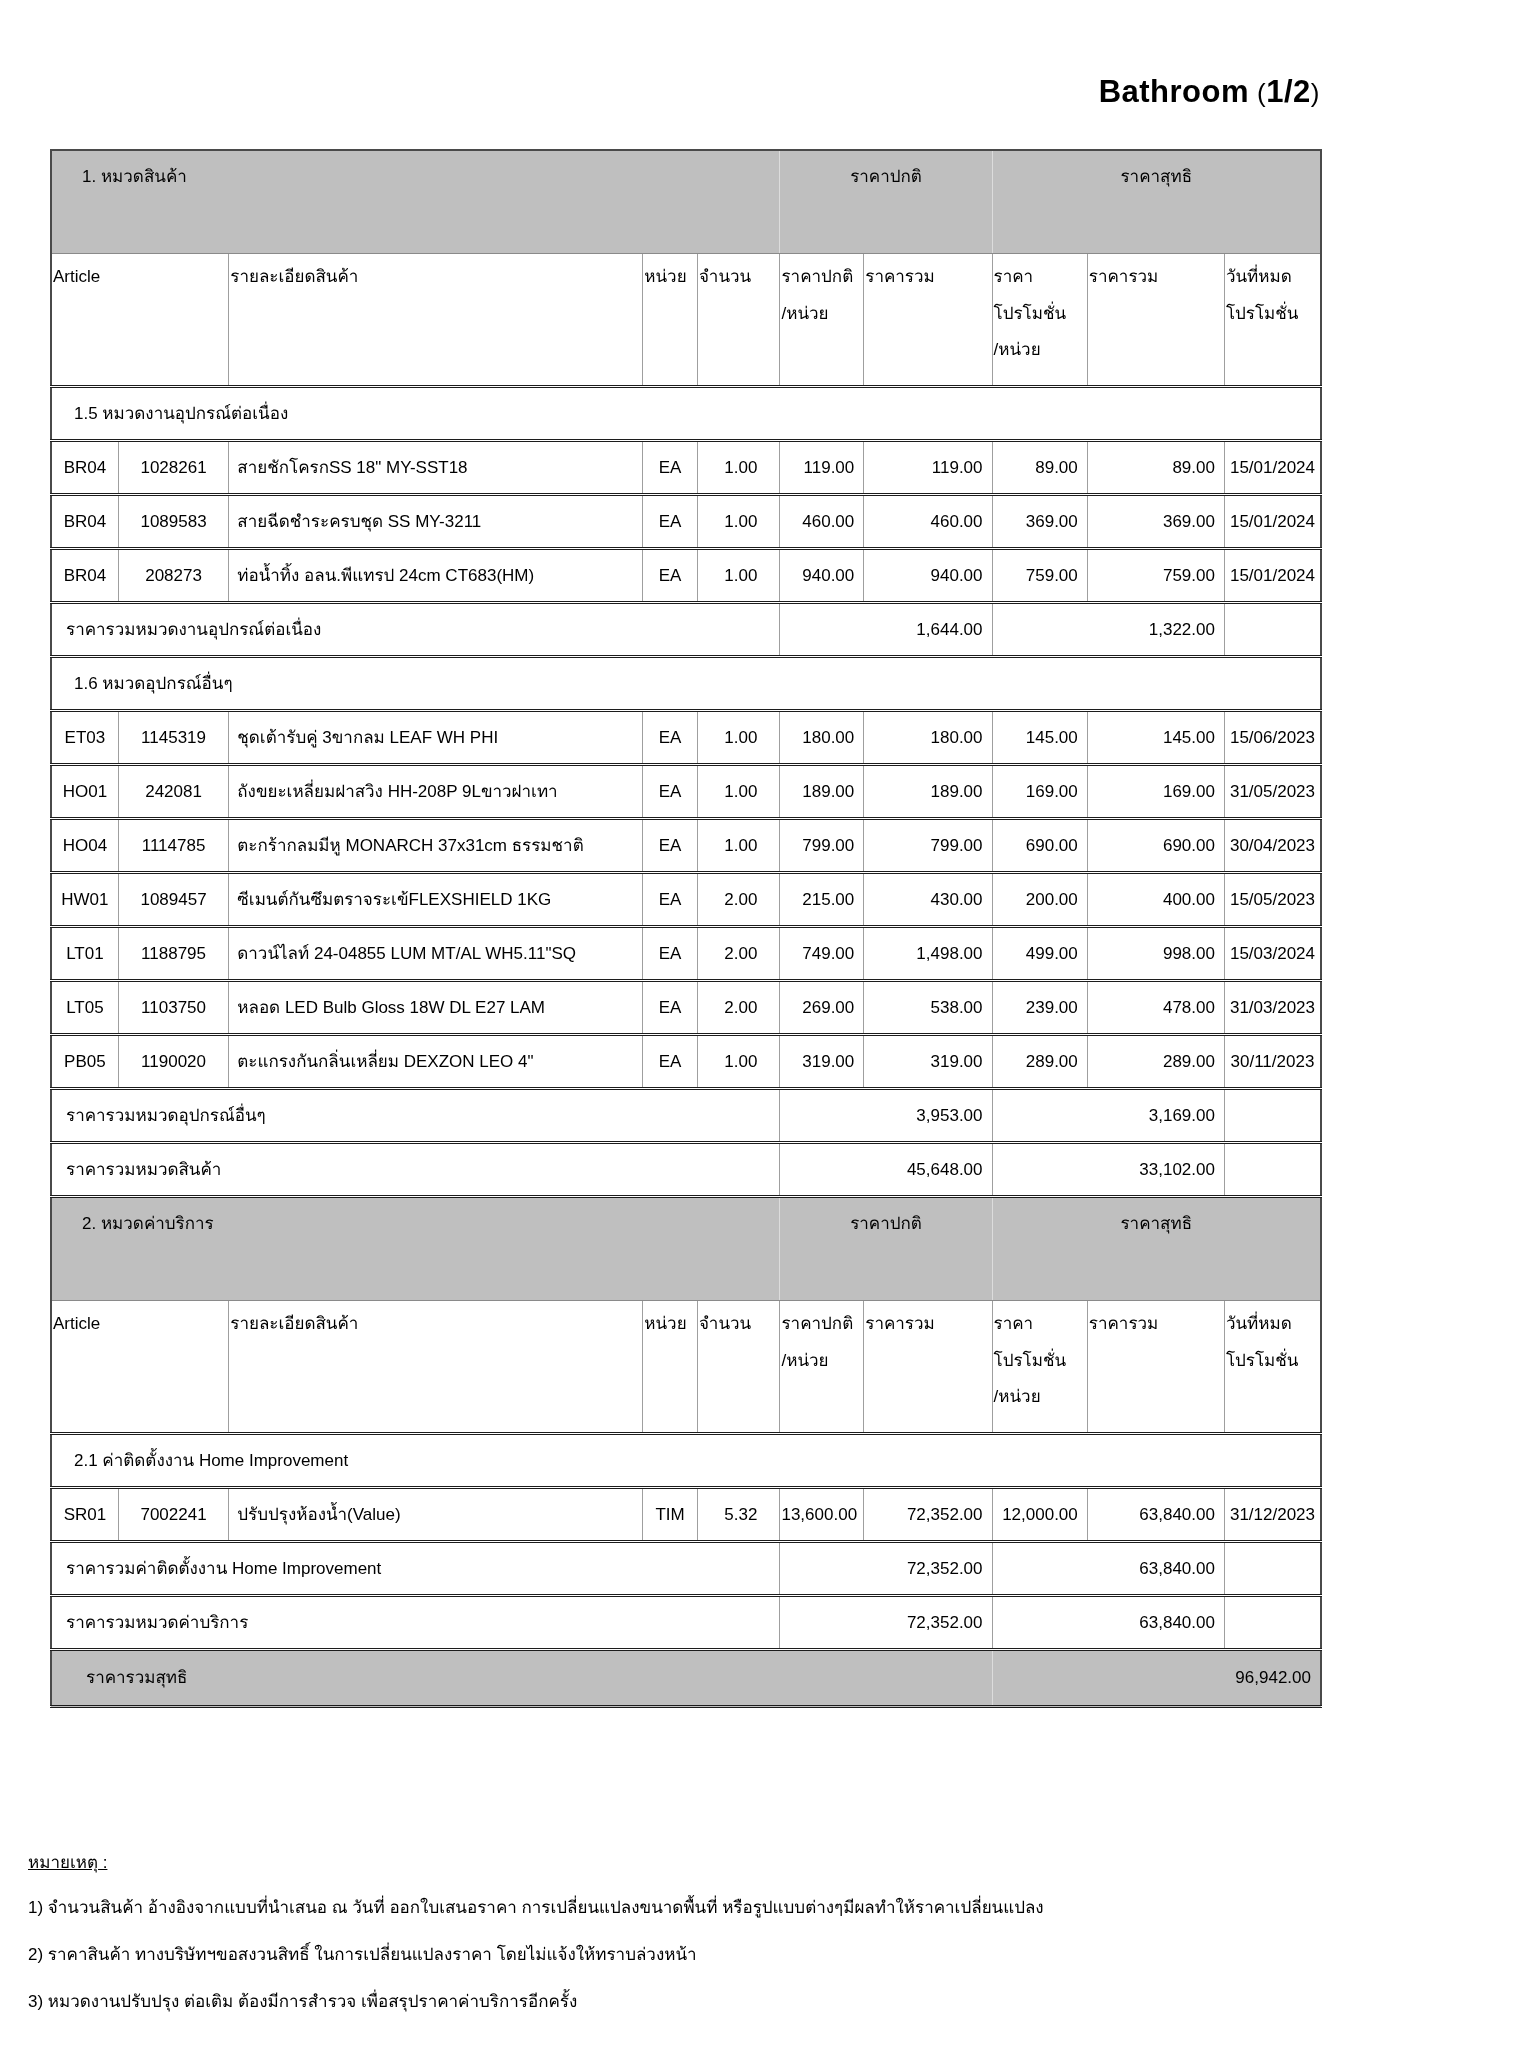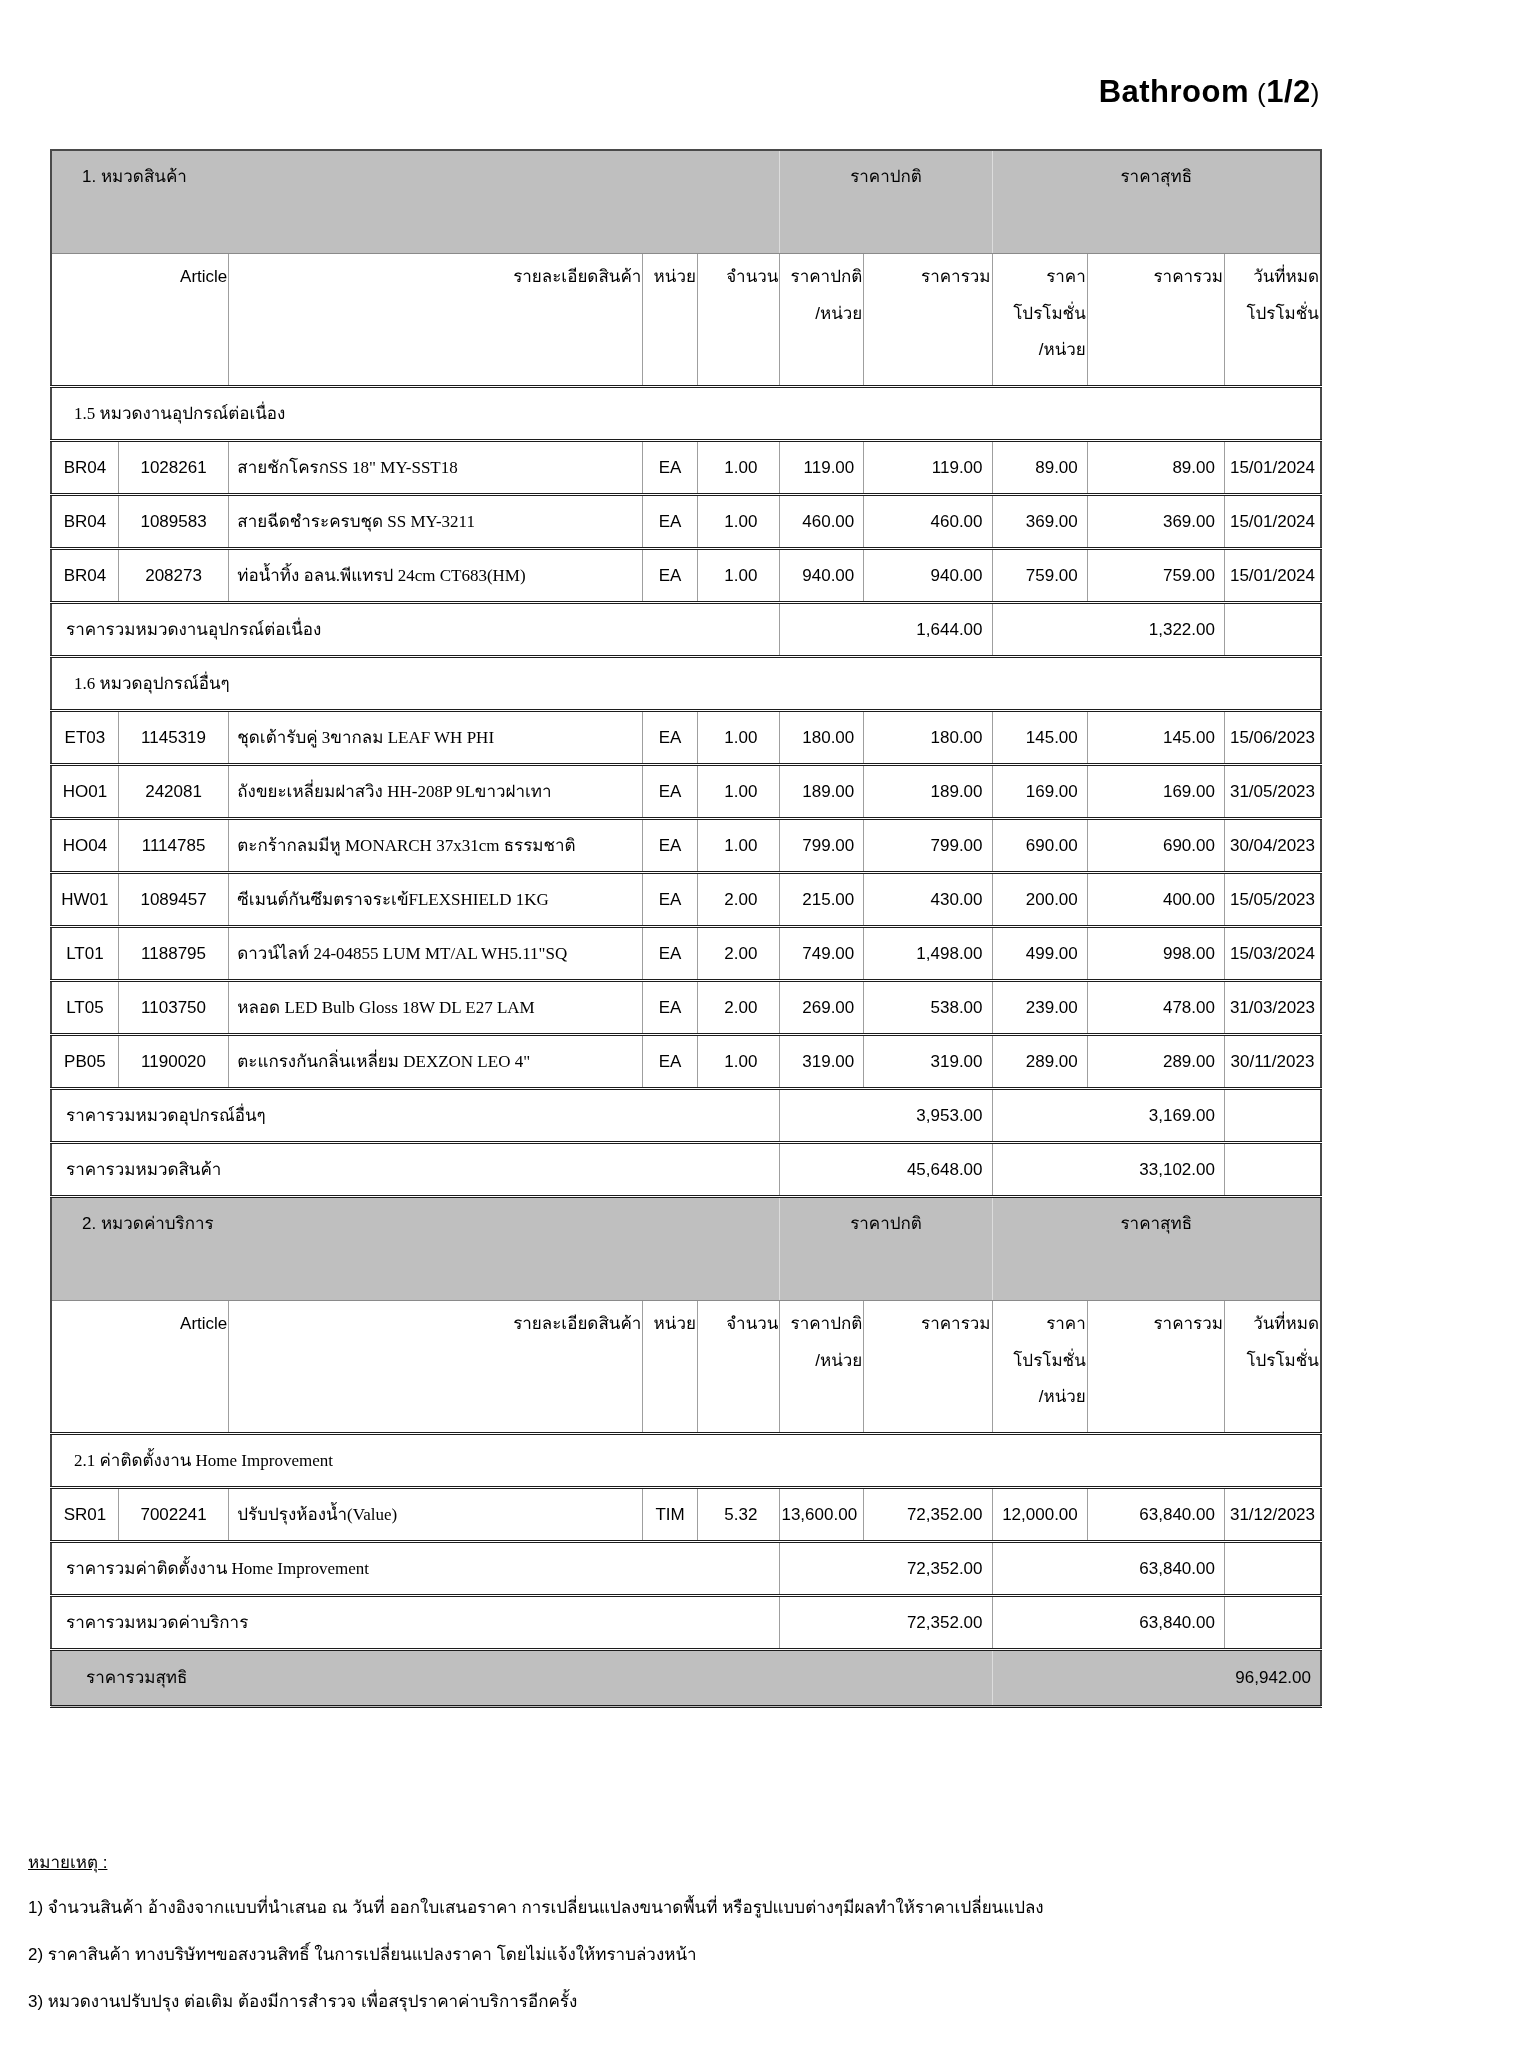--- a/index.html
+++ b/index.html
@@ -27,29 +27,29 @@
   
   tr.band th{
     background:#bfbfbf;height:88px;vertical-align:top;padding-top:13px;
     border-left:1px solid #dcdcdc;border-right:1px solid #dcdcdc;
     border-top:1px solid #8a8a8a;border-bottom:1px solid #8a8a8a;
     text-align:center;
   }
   tr.band th.band-left{text-align:left;padding-left:30px;}
   
   tr.cols th{
-    height:125px;vertical-align:top;padding-top:5px;text-align:right;
+    height:125px;vertical-align:top;padding-top:5px;text-align:left;
     line-height:2.15;border-bottom:3px double #1c1c1c;background:#fff;
   }
   tr.cols th div{line-height:2.15;}
   
   tbody td{height:49px;border-bottom:3px double #1c1c1c;vertical-align:middle;background:#fff;}
   tr.r-section td{text-align:left;padding-left:22px;}
   tr.r-grand td{background:#bfbfbf;height:52px;border-left:1px solid #dcdcdc;border-right:1px solid #dcdcdc;}
-  td.left{text-align:left;font-family:Liberation Serif, serif;}
+  td.left{text-align:left;}
   td.right{text-align:right;padding-right:9px;}
   td.center{text-align:center;}
   td.pl8{padding-left:8px;}
   td.pl14{padding-left:14px;}
   td.pl30{padding-left:34px;}
   td.pr14{padding-right:22px;}
   
   .notes{position:absolute;left:28px;top:1848px;width:1480px;font-size:17px;}
   .notes-heading{text-decoration:underline;line-height:30px;margin-bottom:15px;}
   .note-line{line-height:30px;margin-bottom:17px;white-space:nowrap;}

